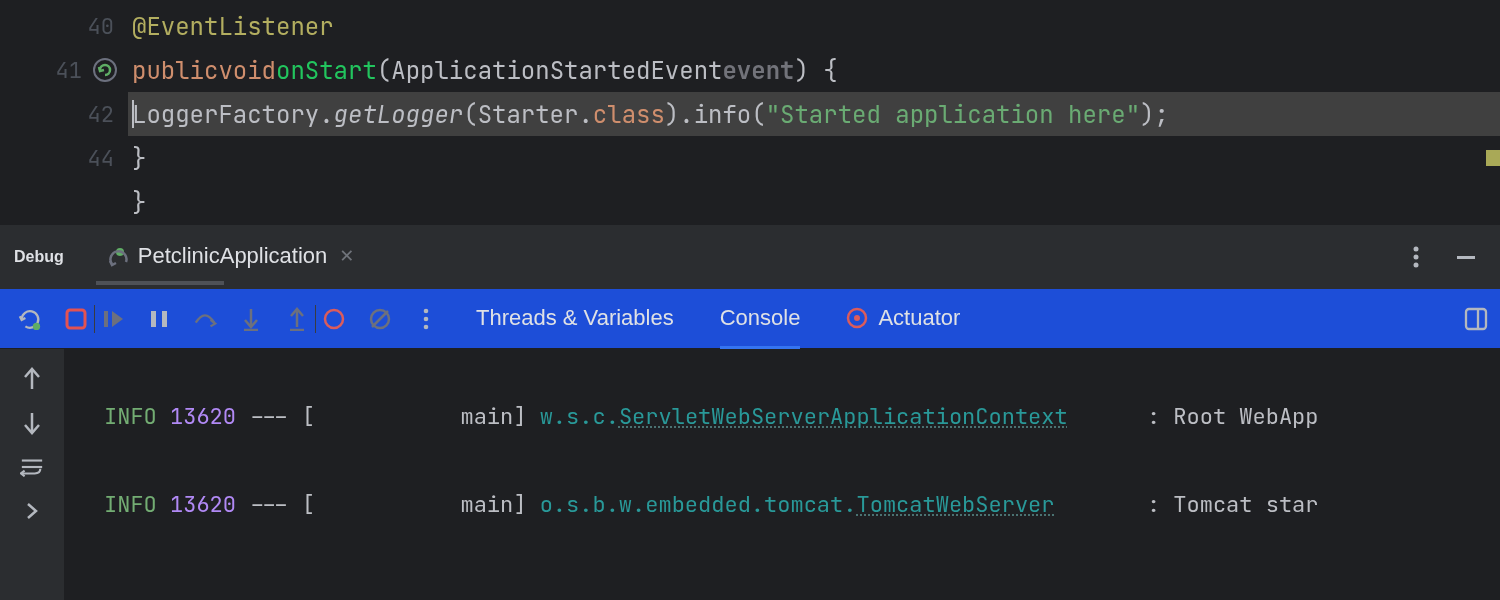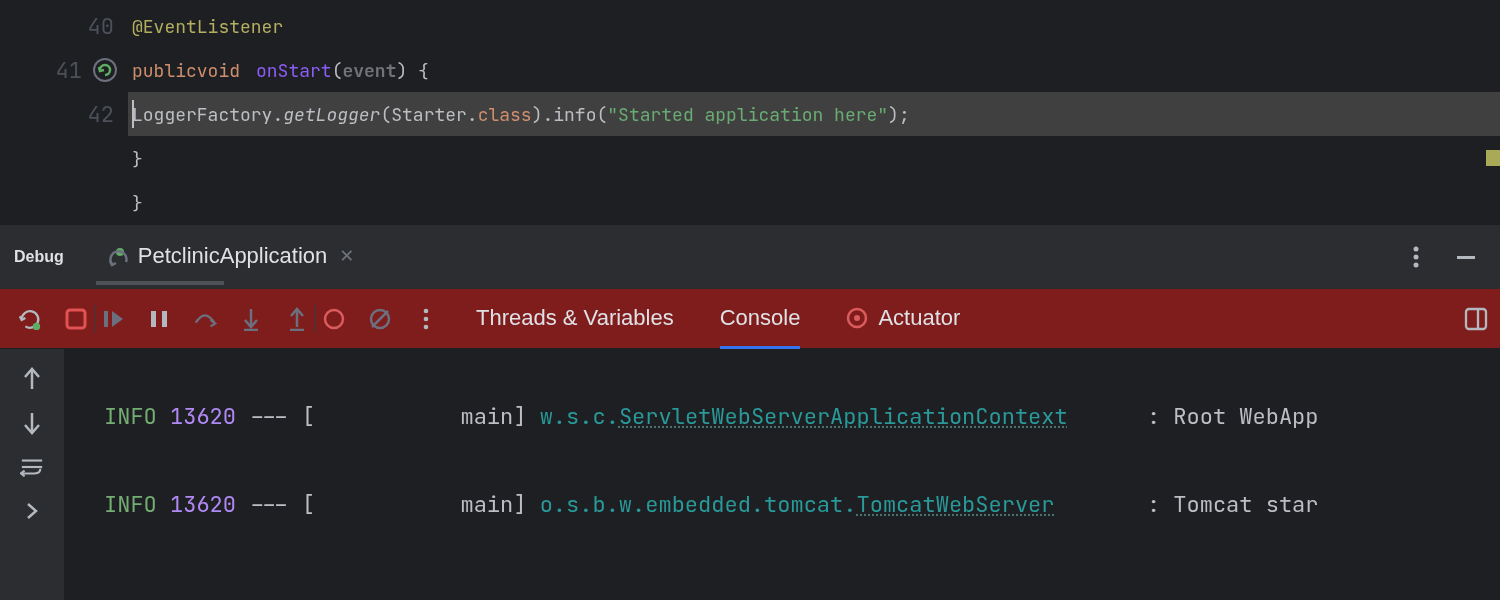--- a/index.html
+++ b/index.html
@@ -57,29 +57,29 @@
   .code-area {
     flex: 1;
     position: relative;
     padding-top: 4px;
   }
   .code-line {
     height: 44px;
     display: flex;
     align-items: center;
     white-space: pre;
-    font-size: 18px;
+    font-size: 24px;
     padding-left: 4px;
   }
   .code-line.active {
     background: #404040;
   }
   .kw { color: #cf8e6d; }
   .annot { color: #b3ae60; }
-  .method { color: #8b5cf6; margin-left: 16px; }
+  .method { color: #22c55e; }
   .type { color: #bcbec4; }
   .param { color: #72737a; font-weight: bold; }
   .static-call { color: #bcbec4; font-style: italic; }
   .str { color: #6aab73; }
   .punct { color: #bcbec4; }
   .caret {
     display: inline-block;
     width: 2px;
     height: 28px;
     background: #bcbec4;
@@ -150,21 +150,21 @@
     justify-content: center;
     color: #b4b8bf;
   }
   .debug-toolbar {
     height: 60px;
     display: flex;
     align-items: center;
     padding: 0 12px;
     gap: 0;
     border-bottom: 1px solid #1e1f22;
-    background: #7f1d1d;
+    background: #1d4ed8;
   }
   .tb-group {
     display: flex;
     align-items: center;
     gap: 22px;
     padding: 0 6px;
   }
   .tb-sep {
     width: 1px;
     height: 28px;
@@ -243,24 +243,27 @@
         <svg width="26" height="26" viewBox="0 0 26 26">
             <circle cx="13" cy="13" r="11" fill="none" stroke="#6c707e" stroke-width="2"></circle>
             <path d="M8 13 A5 5 0 1 1 13 18" fill="none" stroke="#5fad65" stroke-width="2.5"></path>
             <path d="M7 10 L8 14 L12 13" fill="none" stroke="#5fad65" stroke-width="2.5"></path>
           </svg>
       </span>
     </div>
     <div class="gutter-row">
         <span>42</span>
       </div>
+    <div class="gutter-row">
+        <span>44</span>
+      </div>
   </div>
   <div class="code-area">
     <div class="code-line">      <span class="annot">@EventListener</span></div>
-    <div class="code-line">      <span class="kw">public</span> <span class="kw">void</span> <span class="method">onStart</span><span class="punct">(</span> <span class="param">event</span><span class="punct">) {</span></div>
+    <div class="code-line">      <span class="kw">public</span> <span class="kw">void</span> <span class="method">onStart</span><span class="punct">(</span><span class="type">ApplicationStartedEvent</span> <span class="param">event</span><span class="punct">) {</span></div>
     <div class="code-line active">          <span class="caret"></span><span class="type">LoggerFactory</span><span class="punct">.</span><span class="static-call">getLogger</span><span class="punct">(</span><span class="type">Starter</span><span class="punct">.</span><span class="kw">class</span><span class="punct">).</span><span class="type">info</span><span class="punct">(</span><span class="str">"Started application here"</span><span class="punct">);</span></div>
     <div class="code-line">      <span class="punct">}</span></div>
     <div class="code-line">  <span class="punct">}</span></div>
     <div class="minimap-mark"></div>
   </div>
 </div>
 
 <div class="debug-panel">
   <div class="debug-tabs">
     <div class="debug-label">Debug</div>

